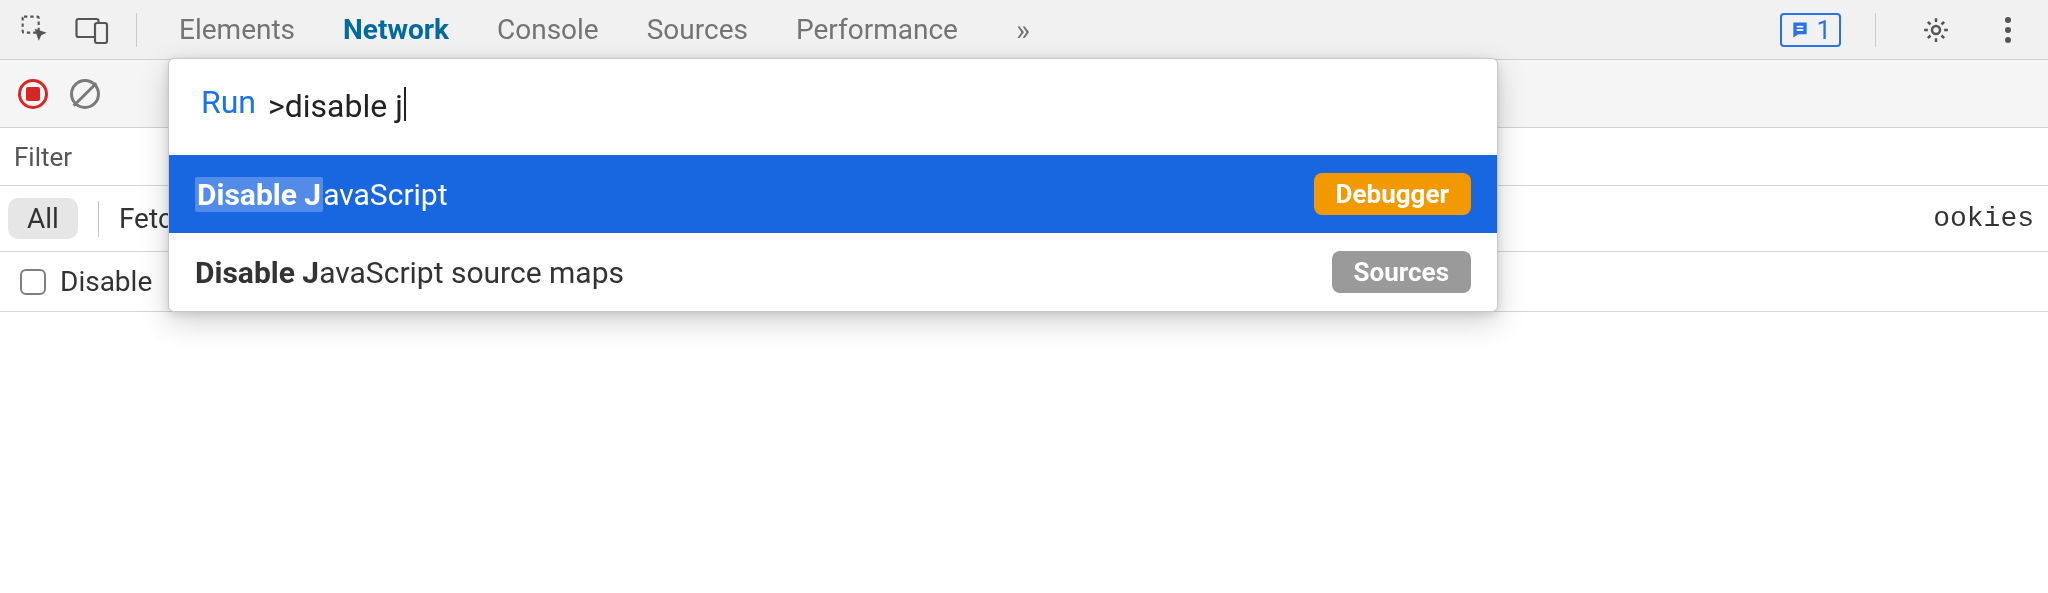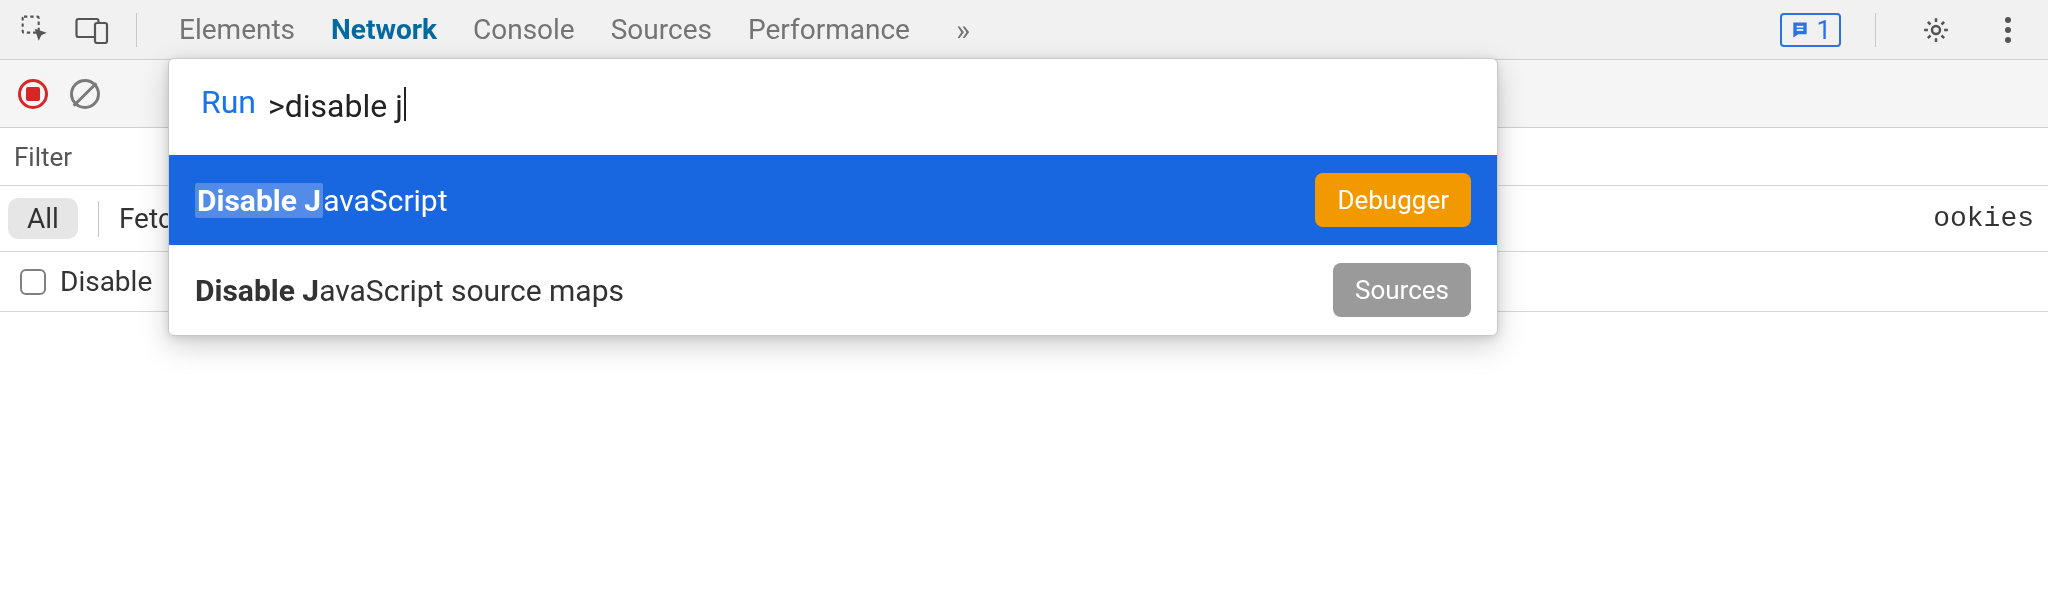--- a/index.html
+++ b/index.html
@@ -34,21 +34,21 @@
   }
   .tbsep {
     width: 1px;
     height: 34px;
     background: #c9c9c9;
     margin: 0 14px;
   }
   .tabs {
     display: flex;
     align-items: center;
-    gap: 36px;
+    gap: 48px;
     padding-left: 24px;
     font-size: 28px;
     color: #747474;
   }
   .tab.active { color: #0369a1; font-weight: bold; }
   .tab { cursor: pointer; white-space: nowrap; }
   .tab-overflow { font-size: 30px; color: #747474; padding-left: 10px; cursor:pointer; }
   .tabbar-right {
     margin-left: auto;
     display: flex;
@@ -224,23 +224,23 @@
     cursor:pointer;
   }
   .palette-item .match { font-weight: 700; }
   .palette-item .hl { background: rgba(255,255,255,0.25); padding: 0 2px; border-radius:2px; }
   .palette-item.selected {
     background: #1866e0;
     color: #fff;
   }
   .pill {
     border-radius: 8px;
-    padding: 12px 22px;
+    padding: 6px 22px;
     font-size: 26px;
-    font-weight: 400;
+    font-weight: 700;
     color:#fff;
   }
   .pill.orange { background:#f29900; }
   .pill.gray { background:#9a9a9a; }
 
   svg { display:block; }
   .gear-icon, .more-icon, .dock-icon, .inspect-icon { cursor:pointer; }
 </style>
 </head>
 <body>

